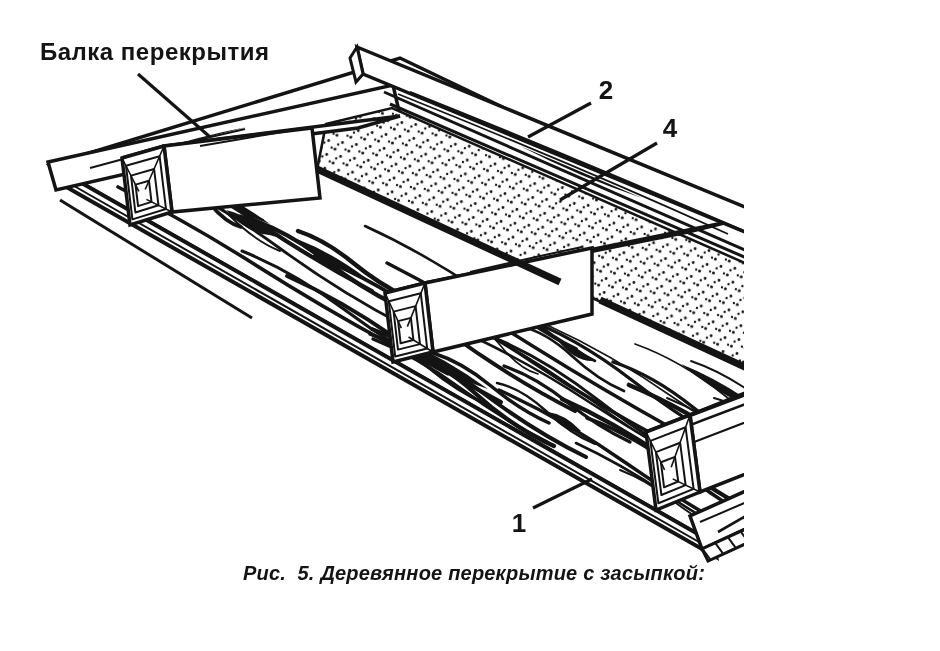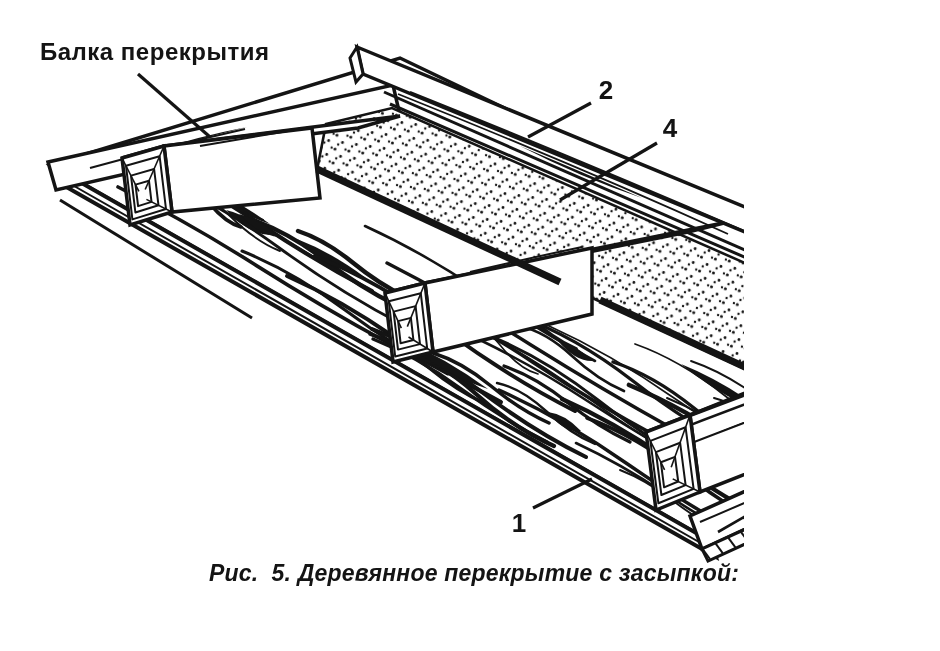--- a/index.html
+++ b/index.html
@@ -1,20 +1,20 @@
 <!DOCTYPE html>
 <html><head>
 <meta charset="utf-8">
 <style>
   html,body{margin:0;padding:0;background:#fff;}
   .page{position:relative;width:744px;height:651px;background:#fff;overflow:hidden;
         font-family:"Liberation Sans", sans-serif;}
   svg{position:absolute;left:0;top:0;}
   .caption{position:absolute;left:0;top:558px;width:940px;text-align:center;color:#141414;}
-  .caption div{white-space:pre;font-style:italic;font-weight:bold;font-size:23px;line-height:31px;
+  .caption div{white-space:pre;font-style:italic;font-weight:bold;font-size:20px;line-height:31px;
                letter-spacing:0.2px;padding-left:8px;}
   text{font-family:"Liberation Sans", sans-serif;fill:#141414;}
   .callout{font-size:26px;font-weight:bold;}
   .beamlabel{font-size:24px;font-weight:bold;letter-spacing:0.5px;}
 </style>
 </head>
 <body>
 
 <div class="page">
 

